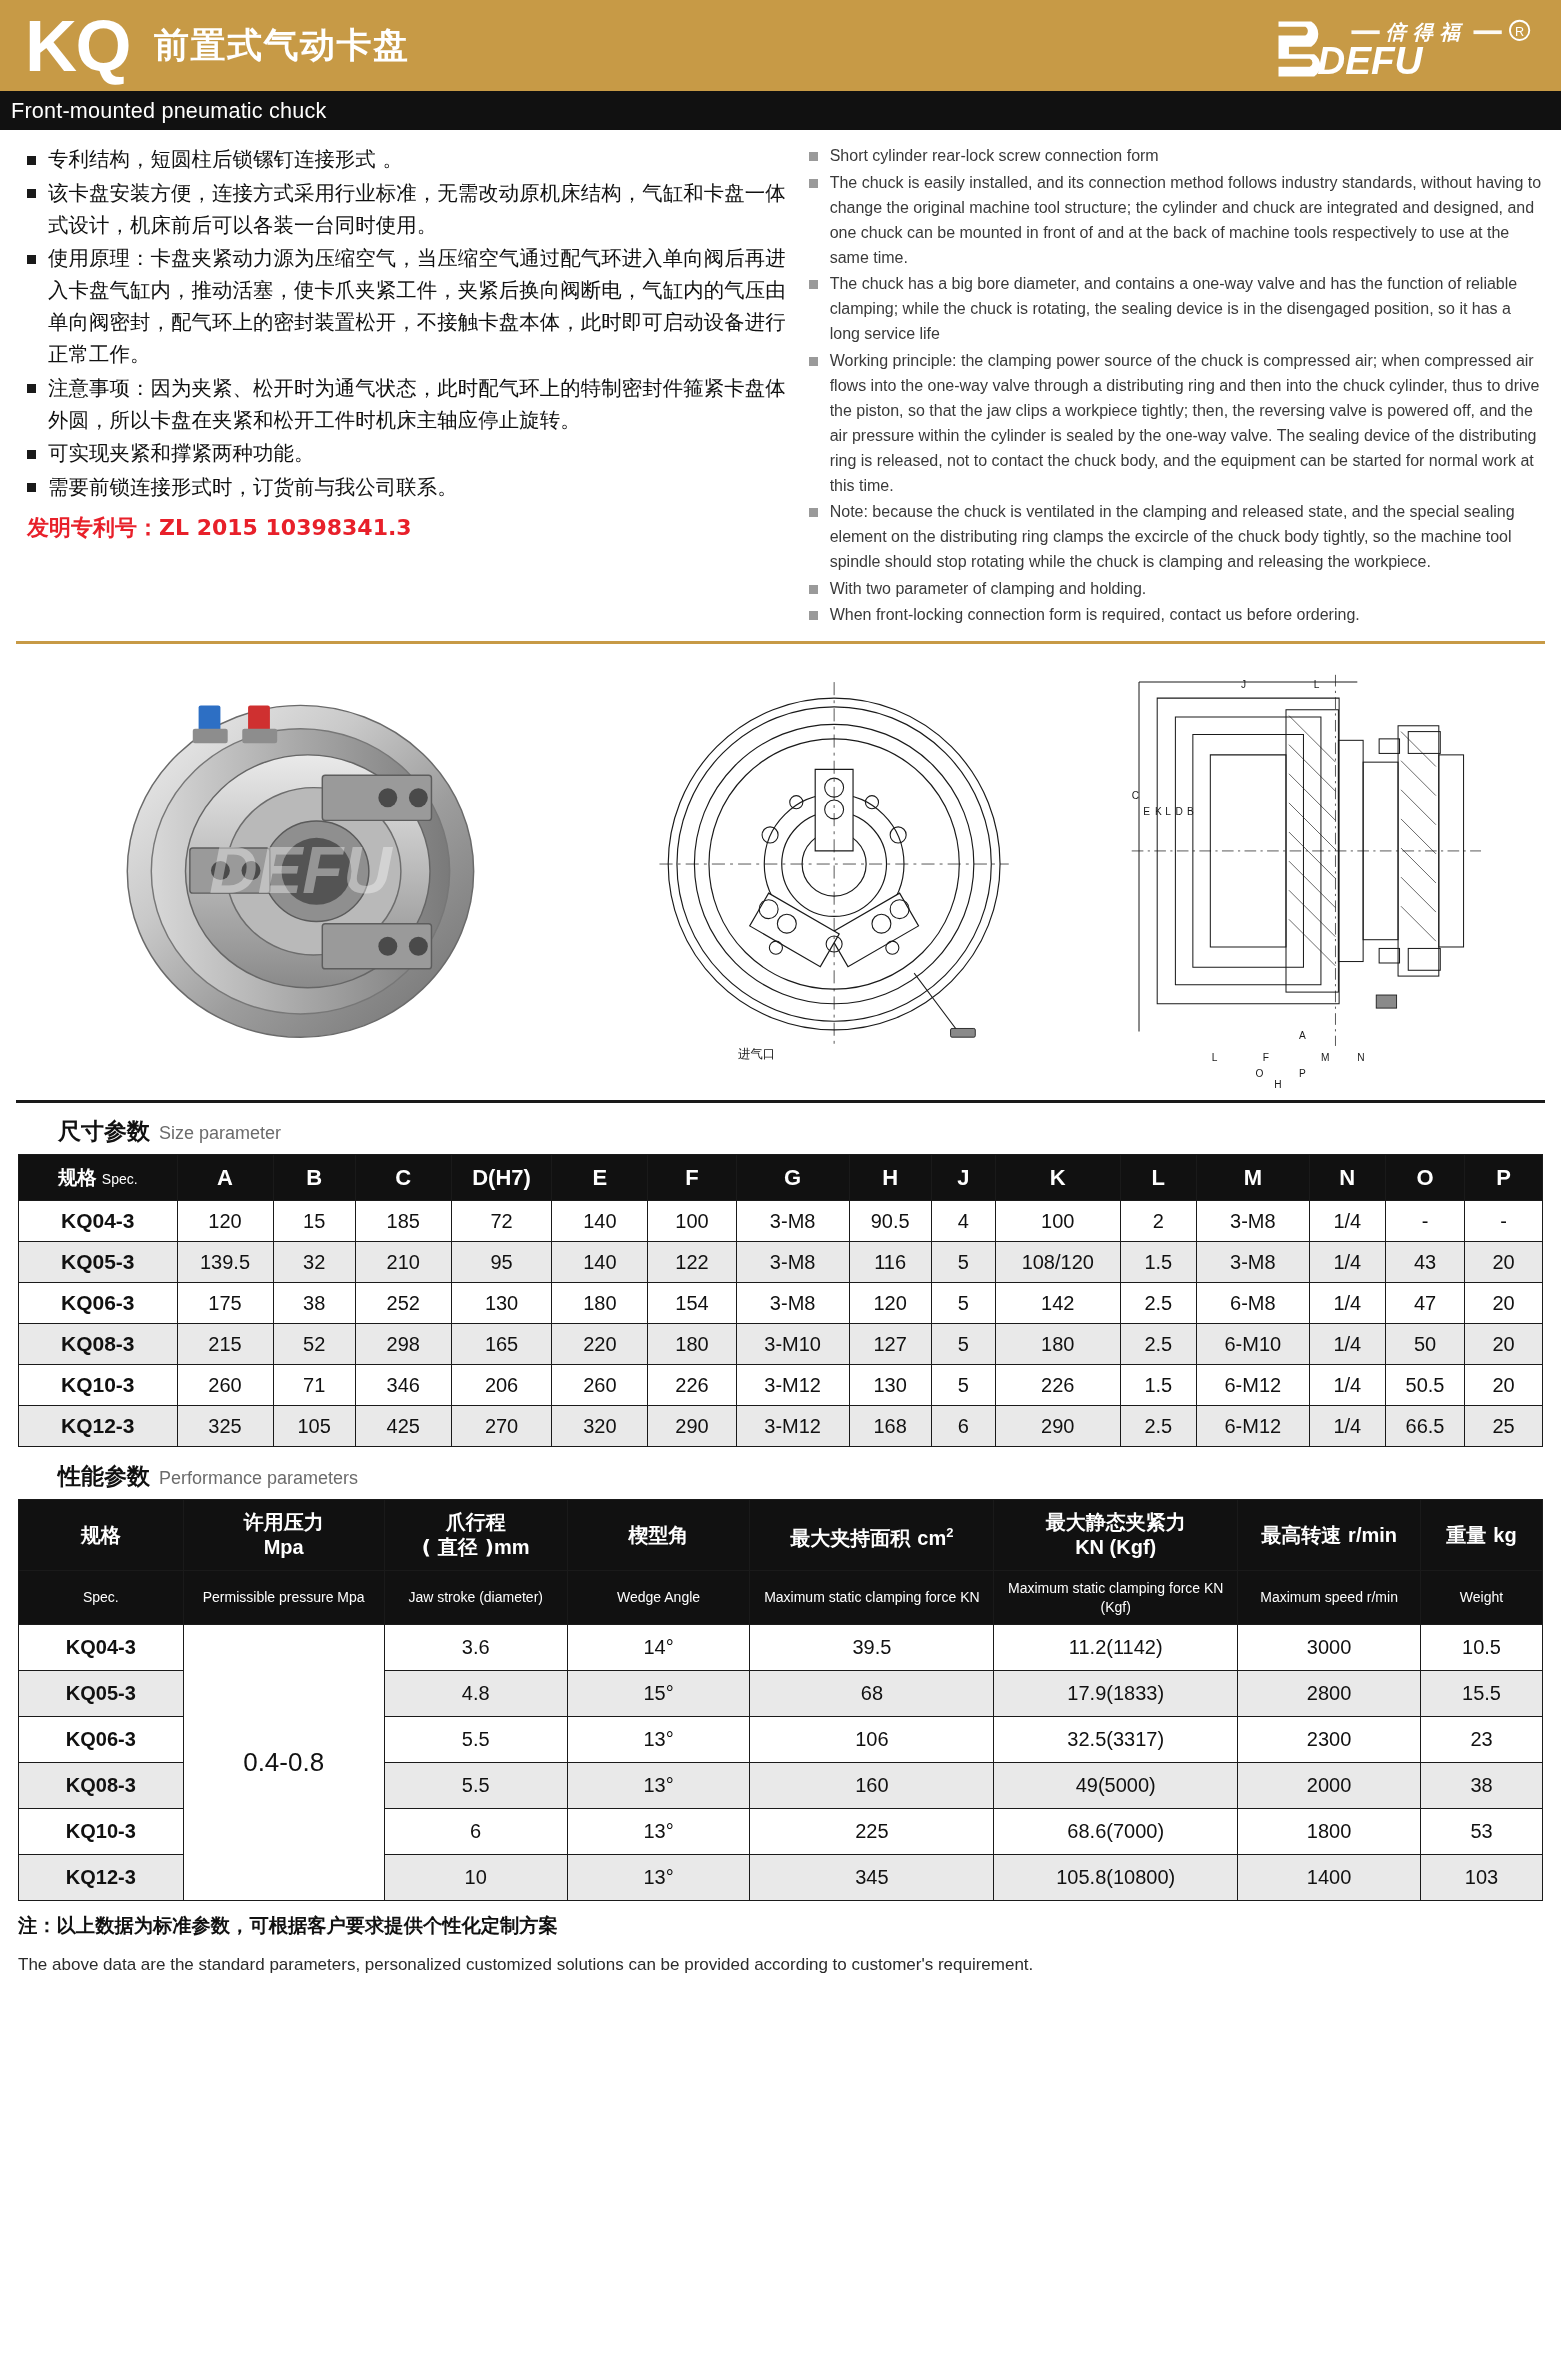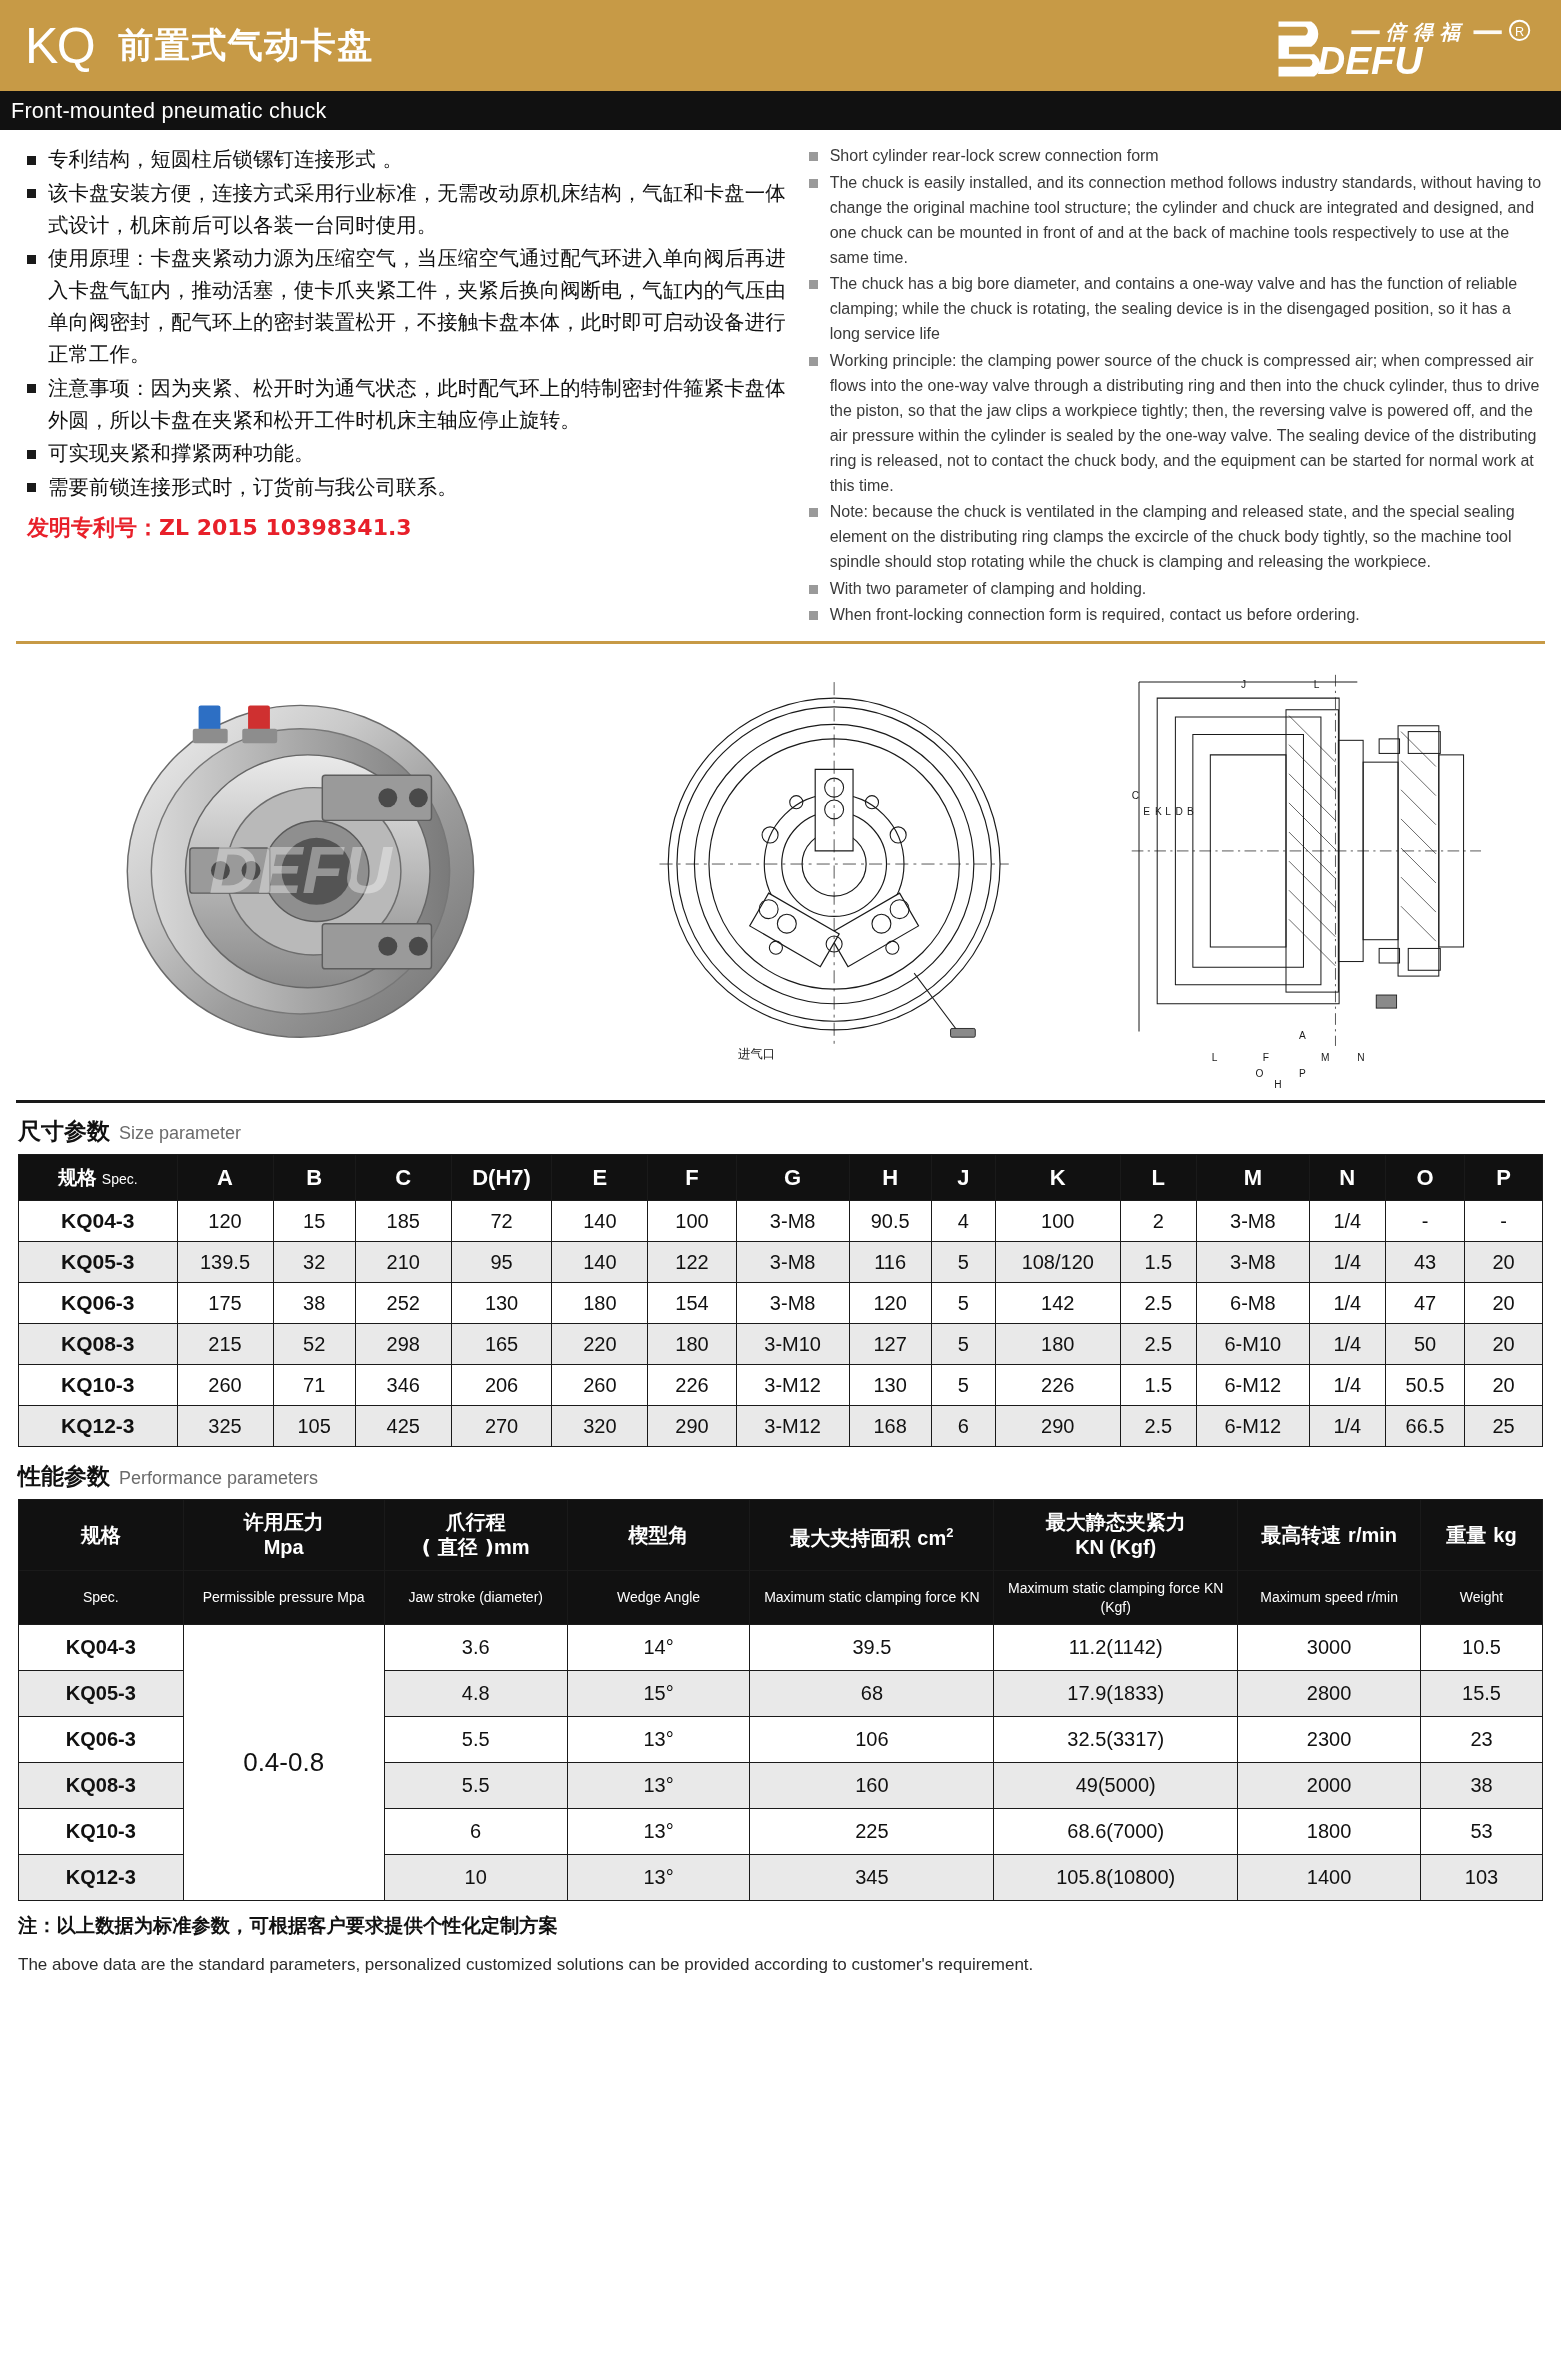--- a/index.html
+++ b/index.html
@@ -13,22 +13,22 @@
   
   .header-gold {
     background: #c79a46;
     height: 91px;
     display: flex;
     align-items: center;
     position: relative;
     padding: 0 25px;
   }
   .kq-code {
-    font-size: 50px;
-    font-weight: 400;
+    font-size: 72px;
+    font-weight: 700;
     color: #ffffff;
     line-height: 1;
     letter-spacing: -1.5px;
     font-family: "Liberation Sans", sans-serif;
   }
   .kq-cn {
     font-size: 35px;
     font-weight: 700;
     color: #ffffff;
     margin-left: 24px;
@@ -135,20 +135,21 @@
     display: flex;
     align-items: baseline;
     gap: 9px;
     padding: 13.4px 18px 7.4px 18px;
   }
   .sec-title .cn {
     font-size: 23px;
     font-weight: 700;
     color: #111;
     font-family: "DejaVu Sans", sans-serif;
+    margin-left: 40px;
   }
   .sec-title .en {
     font-size: 18px;
     color: #6b6b6b;
     font-family: "Liberation Sans", sans-serif;
   }
 
   
   table {
     width: calc(100% - 36px);

